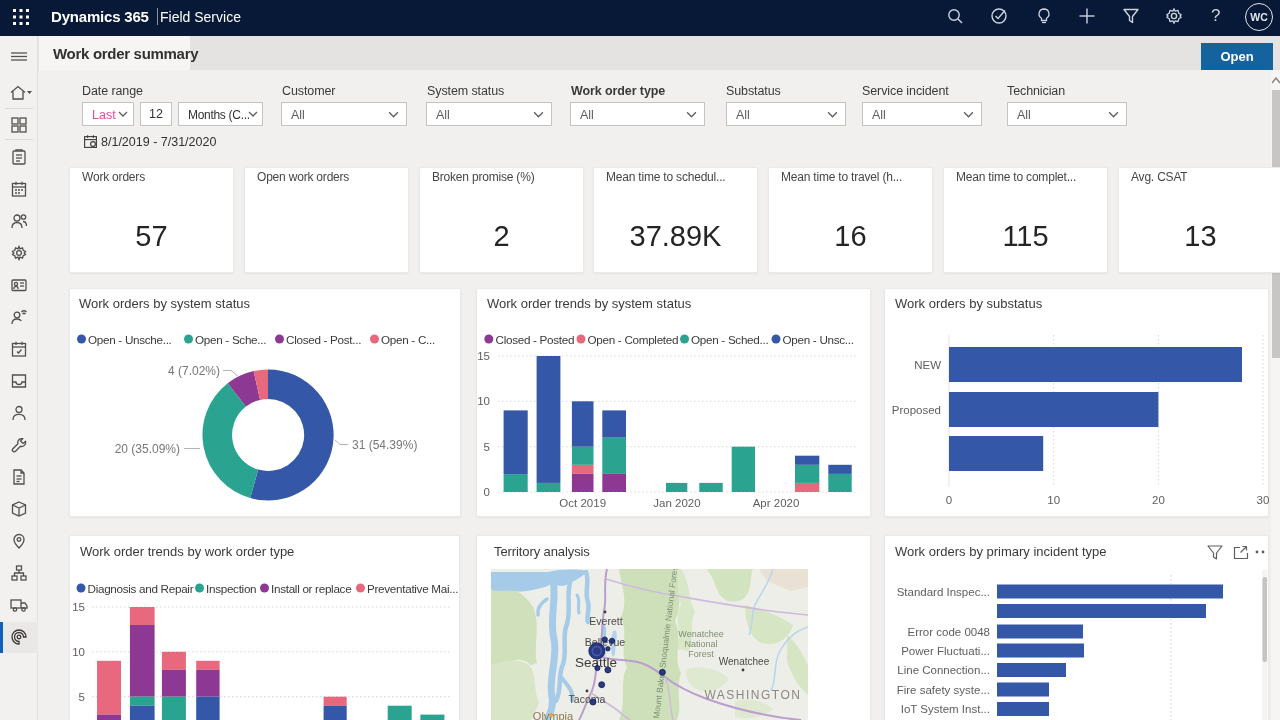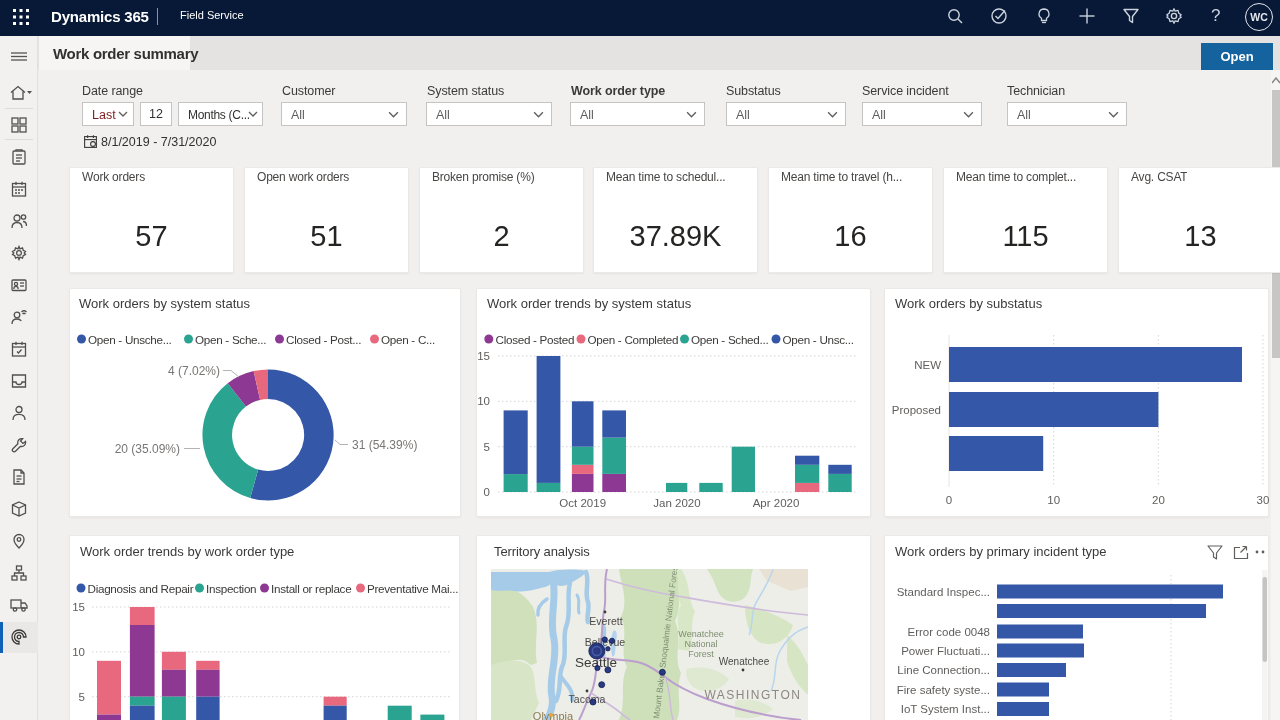--- a/index.html
+++ b/index.html
@@ -28,21 +28,21 @@
       <rect x="0" y="6.5" width="3" height="3"></rect>
           <rect x="6.5" y="6.5" width="3" height="3"></rect>
           <rect x="13" y="6.5" width="3" height="3"></rect>
       <rect x="0" y="13" width="3" height="3"></rect>
           <rect x="6.5" y="13" width="3" height="3"></rect>
           <rect x="13" y="13" width="3" height="3"></rect>
     </g>
   </svg>
   <div class="abs" style="left:51px;top:8px;font-size:15px;font-weight:bold;color:#fff;letter-spacing:-0.2px;text-align:center;">Dynamics 365</div>
   <div class="abs" style="left:157px;top:8px;width:1px;height:17px;background:#8a93a5;"></div>
-  <div class="abs" style="left:180px;top:9px;font-size:11px;color:#fff;">Field Service</div>
+  <div class="abs" style="left:160px;top:9px;font-size:14px;color:#fff;">Field Service</div>
 
   <svg class="abs" style="left:946px;top:7px" width="18" height="18" viewBox="0 0 18 18">
         <circle cx="8" cy="8" r="5.2" fill="none" stroke="#cdd3dd" stroke-width="1.4"></circle>
         <line x1="12" y1="12" x2="16" y2="16" stroke="#cdd3dd" stroke-width="1.4"></line>
       </svg>
   <svg class="abs" style="left:990px;top:7px" width="18" height="18" viewBox="0 0 18 18">
         <circle cx="9" cy="9" r="7" fill="none" stroke="#cdd3dd" stroke-width="1.4"></circle>
         <path d="M5.5,9 L8,11.5 L15,3.5" fill="none" stroke="#cdd3dd" stroke-width="1.4"></path>
       </svg>
   <svg class="abs" style="left:1035px;top:7px" width="18" height="18" viewBox="0 0 18 18">
@@ -223,21 +223,21 @@
 
 <div class="flabel" style="left:82px;top:84px;">Date range</div>
 <div class="flabel" style="left:282px;top:84px;">Customer</div>
 <div class="flabel" style="left:427px;top:84px;">System status</div>
 <div class="flabel" style="left:571px;top:84px;font-weight:bold;">Work order type</div>
 <div class="flabel" style="left:726px;top:84px;">Substatus</div>
 <div class="flabel" style="left:862px;top:84px;">Service incident</div>
 <div class="flabel" style="left:1007px;top:84px;">Technician</div>
 
 <div class="fbox" style="left:82px;top:102px;width:52px;">
-      <span class="txt" style="color:#7f1d1d;">Last</span>
+      <span class="txt" style="color:#ec4899;">Last</span>
       <svg class="car" style="right:5px" width="10" height="6" viewBox="0 0 10 6">
         <path d="M1,1 L5,5 L9,1" fill="none" stroke="#605e5c" stroke-width="1.3"></path>
       </svg>
     </div>
 <div class="fbox" style="left:140px;top:102px;width:32px;text-align:center;line-height:22px;color:#323130;">12</div>
 <div class="fbox" style="left:178px;top:102px;width:85px;padding-left:24px;">
       <span class="txt" style="color:#323130;font-size:12px;letter-spacing:-0.3px;">Months (C...</span>
       <svg class="car" style="right:4px" width="10" height="6" viewBox="0 0 10 6">
         <path d="M1,1 L5,5 L9,1" fill="none" stroke="#605e5c" stroke-width="1.3"></path>
       </svg>
@@ -290,21 +290,20 @@
       </g>
     </svg>
 <div class="abs" style="left:101px;top:135px;font-size:12.5px;color:#323130;">8/1/2019 - 7/31/2020</div>
 
 <div class="card" style="left:69px;top:167px;width:165px;height:106px;">
       <div class="kpi-t">Work orders</div>
       <div class="kpi-v">57</div>
     </div>
 <div class="card" style="left:244px;top:167px;width:165px;height:106px;">
       <div class="kpi-t">Open work orders</div>
-      <div class="kpi-v">51</div>
     </div>
 <div class="card" style="left:419px;top:167px;width:165px;height:106px;">
       <div class="kpi-t">Broken promise (%)</div>
       <div class="kpi-v">2</div>
     </div>
 <div class="card" style="left:593px;top:167px;width:165px;height:106px;">
       <div class="kpi-t">Mean time to schedul...</div>
       <div class="kpi-v">37.89K</div>
     </div>
 <div class="card" style="left:768px;top:167px;width:165px;height:106px;">

